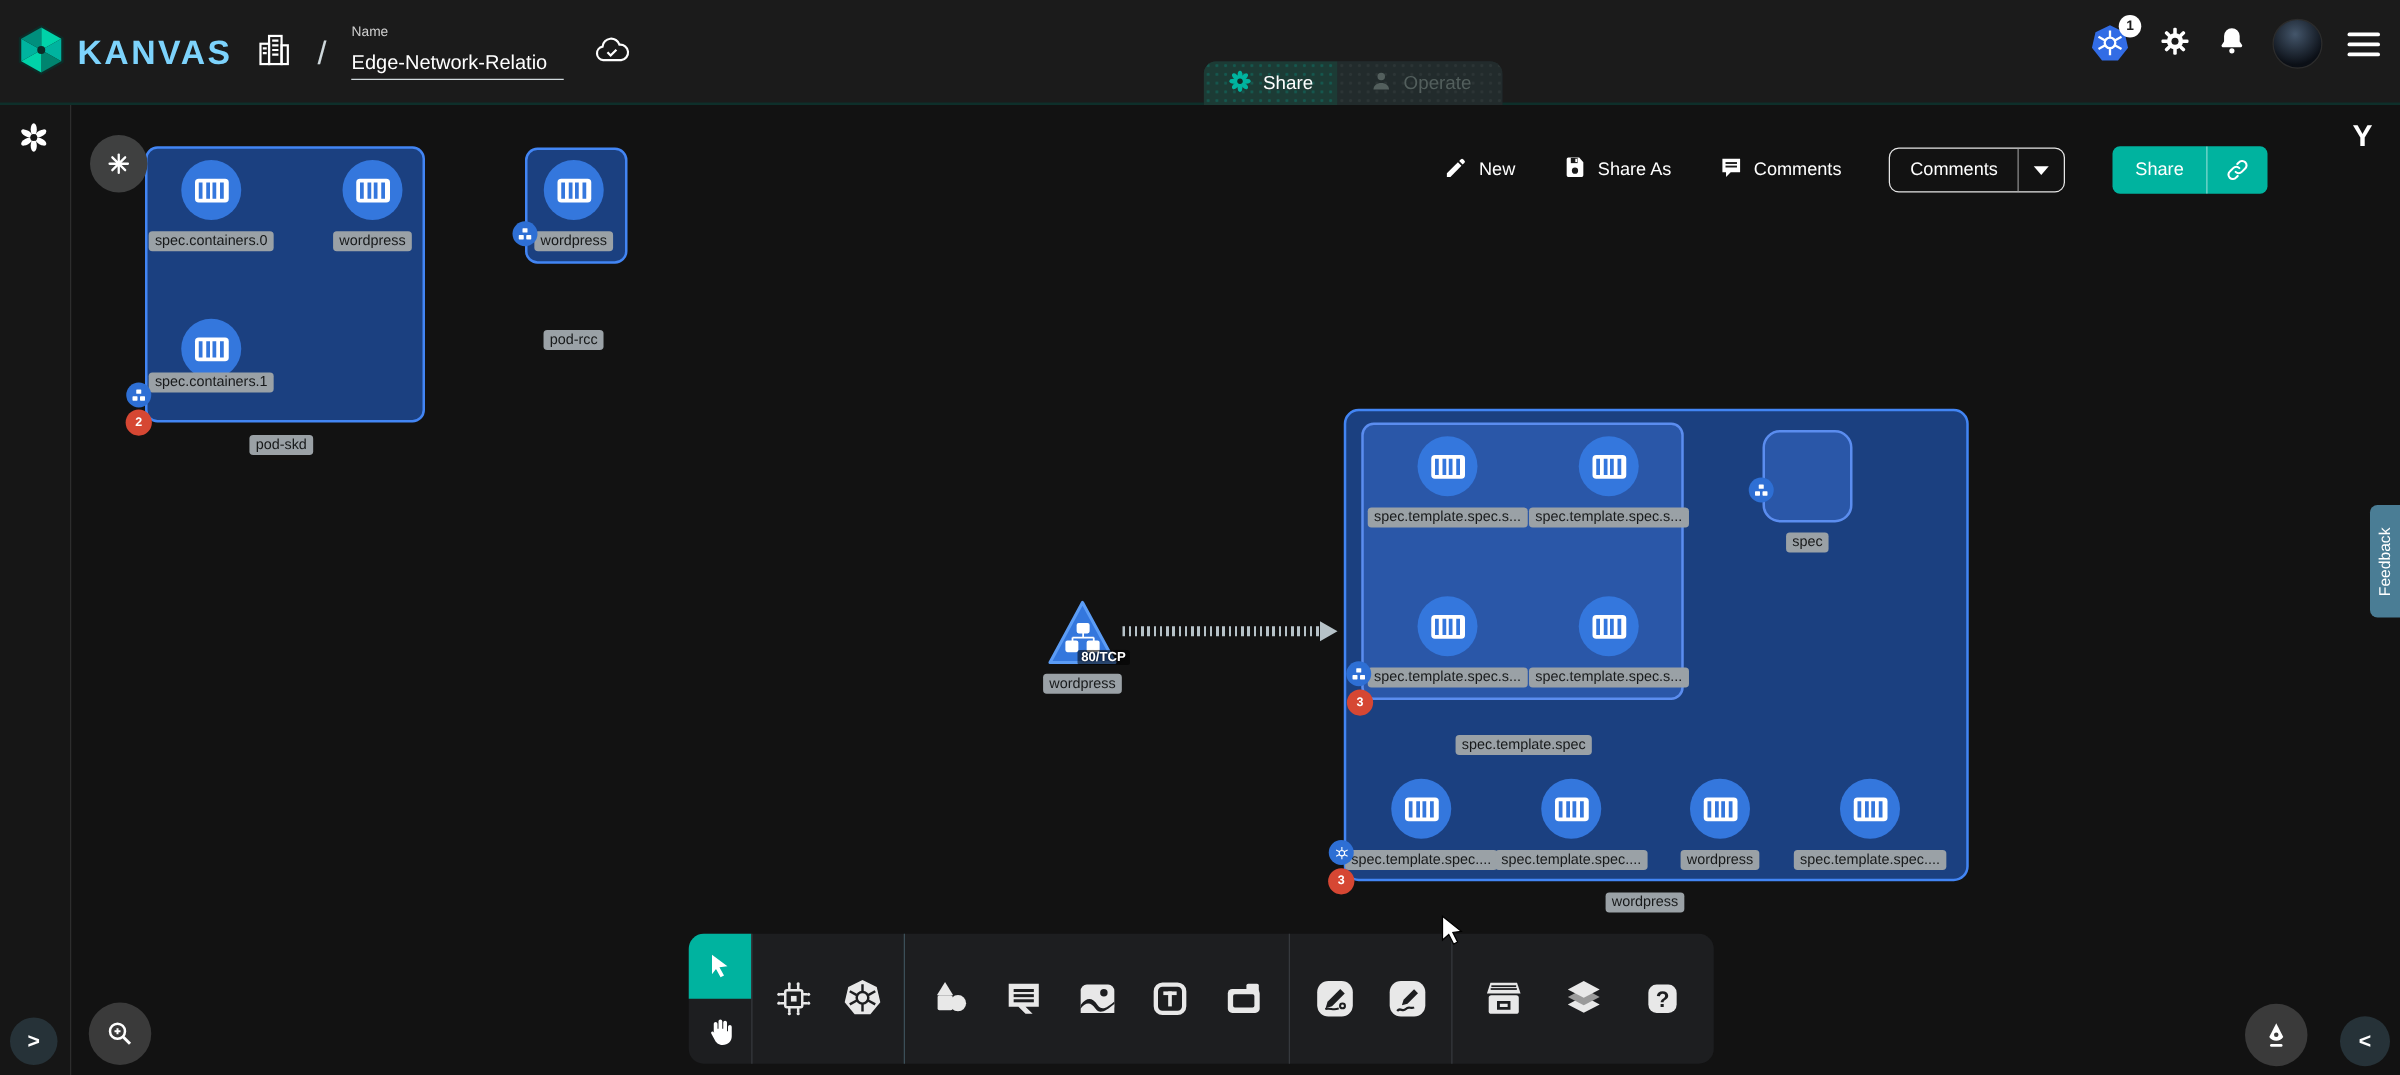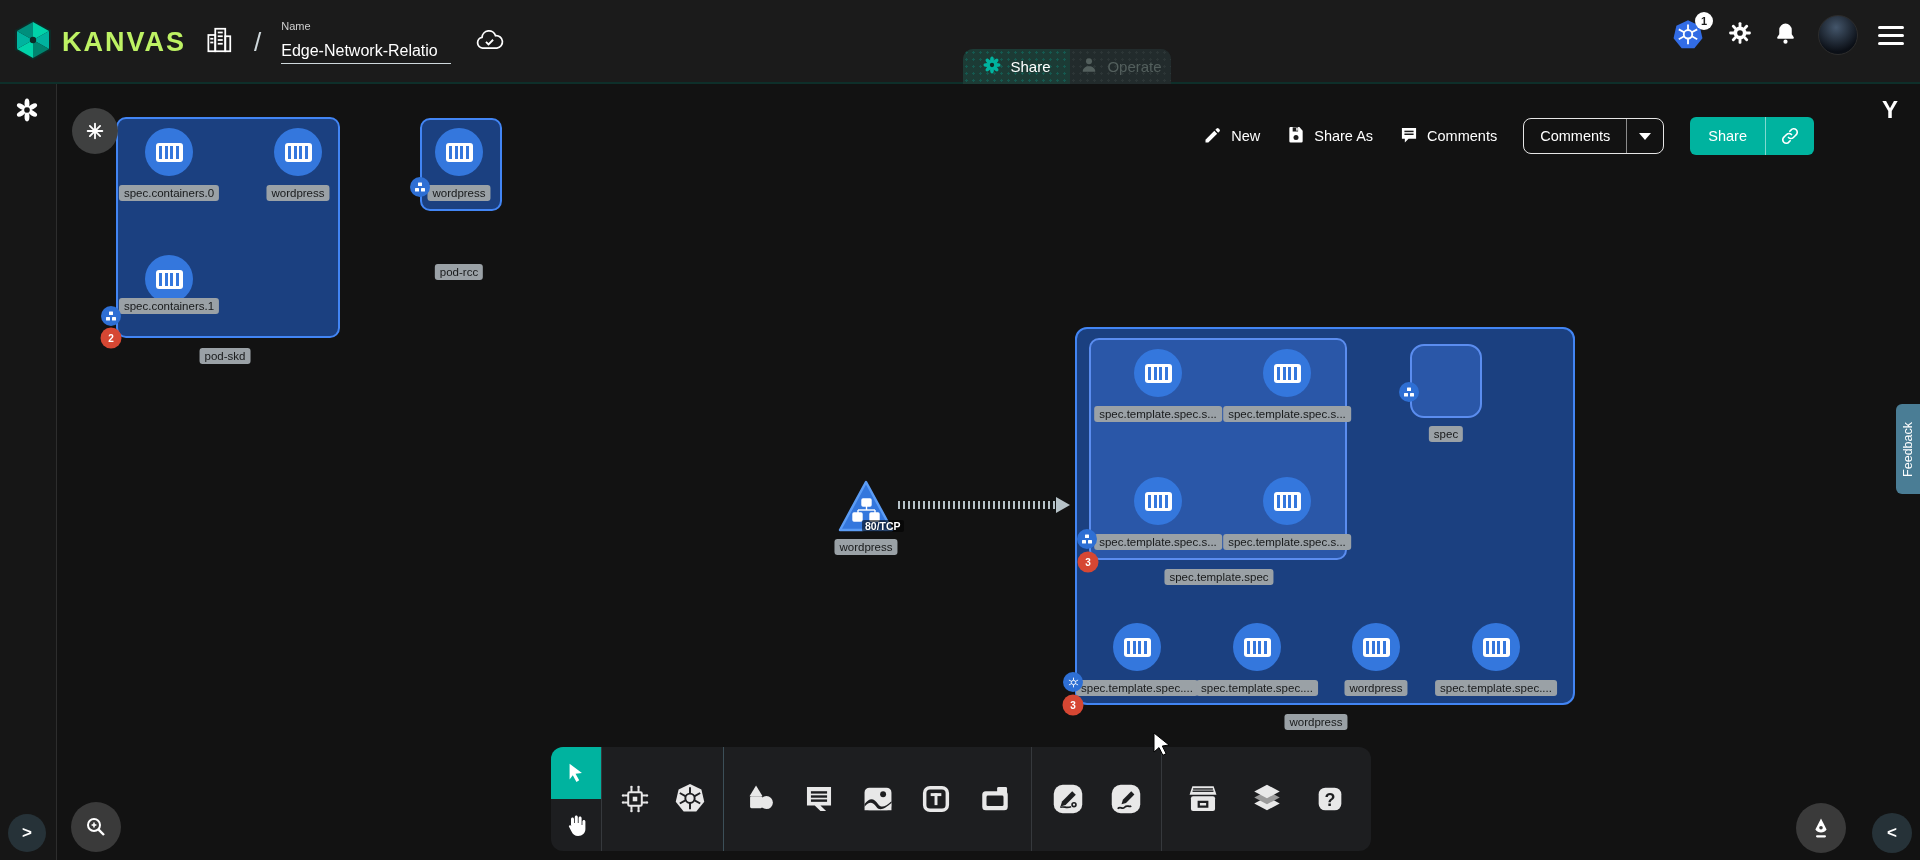--- a/index.html
+++ b/index.html
@@ -5,49 +5,49 @@
   * { margin:0; padding:0; box-sizing:border-box; }
   html,body { background:#000; }
   body { font-family:"Liberation Sans", sans-serif; }
   .app { position:relative; width:1920px; height:860px; background:#121212; overflow:hidden; }
 
   
   .topnav { position:absolute; left:0; top:0; width:1920px; height:84px; background:#1b1b1b;
             border-bottom:2px solid #0e2f2a; z-index:30; }
   .nav-left { position:absolute; left:14px; top:0; height:84px; display:flex; align-items:center; gap:18px; }
   .logo-wrap { display:flex; align-items:center; gap:10px; }
-  .logo-text { color:#bef264; font-size:27px; font-weight:800; letter-spacing:2px; font-style:normal; }
+  .logo-text { color:#7dd3fc; font-size:27px; font-weight:800; letter-spacing:2px; font-style:normal; }
   .slash { color:#cfd8dc; font-size:26px; font-weight:300; margin:0 2px; }
   .name-block { display:flex; flex-direction:column; }
   .name-label { color:#cfcfcf; font-size:11px; margin-bottom:10px; }
   .name-value { color:#fff; font-size:16px; border-bottom:1px solid #cfd8dc; padding-bottom:3px; min-width:170px; background:transparent; }
   .nav-right { position:absolute; right:16px; top:0; height:70px; display:flex; align-items:center; gap:20px; }
   .k8s-wrap { position:relative; width:36px; height:34px; }
   .k8s-count { position:absolute; right:-6px; top:-6px; width:18px; height:18px; background:#fff; color:#1b1b1b;
                font-size:11px; font-weight:700; border-radius:50%; display:flex; align-items:center; justify-content:center; }
   .avatar { width:40px; height:40px; border-radius:50%; background:radial-gradient(circle at 45% 30%, #44566b, #0b0f16 72%); border:1px solid #2c2c2c; }
   .hamburger { display:flex; flex-direction:column; gap:5px; cursor:pointer; }
   .hamburger span { display:block; width:26px; height:3px; background:#fff; border-radius:2px; }
 
   
   .tabs { position:absolute; left:963px; top:49px; height:35px; display:flex; border-radius:10px 10px 0 0; overflow:hidden; background:#20292a; }
   .tab { display:flex; align-items:center; justify-content:center; gap:8px; font-size:15px; cursor:pointer; }
   .tab-design { width:107px; color:#fff; background:#1c3b35;
      background-image:radial-gradient(rgba(0,179,159,.25) 1px, transparent 1.3px); background-size:7px 7px; }
-  .tab-operate { width:101px; color:#535f5d; background:#222b2c;
+  .tab-operate { width:132px; color:#535f5d; background:#222b2c;
      background-image:radial-gradient(rgba(120,130,128,.12) 1px, transparent 1.3px); background-size:7px 7px;text-align:center; }
 
   
   .canvas { position:absolute; left:0; top:84px; width:1920px; height:776px; background:#121212; }
   .left-strip { position:absolute; left:0; top:0; width:57px; height:776px; background:#161616; border-right:1px solid #2d2d2d; z-index:5; }
 
   .circle-btn { position:absolute; border-radius:50%; display:flex; align-items:center; justify-content:center; cursor:pointer; z-index:6; }
 
   
-  .action-bar { position:absolute; top:34px; right:106px; height:36px; display:flex; align-items:center; gap:26px; z-index:10; }
+  .action-bar { position:absolute; top:34px; right:106px; height:36px; display:flex; align-items:center; gap:38px; z-index:10; }
   .ab-item { display:flex; align-items:center; gap:8px; color:#fff; font-size:14.5px; cursor:pointer; }
   .actions-btn { display:flex; align-items:stretch; border:1px solid #e6e6e6; border-radius:8px; height:36px; color:#fff; cursor:pointer; }
   .actions-label { display:flex; align-items:center; padding:0 16px; font-size:14.5px; border-right:1px solid #8b8b8b; }
   .actions-caret { display:flex; align-items:center; padding:0 12px; }
   .caret-down { width:0; height:0; border-left:6px solid transparent; border-right:6px solid transparent; border-top:7px solid #fff; }
   .share-btn { display:flex; align-items:stretch; background:#00B39F; border-radius:6px; height:38px; color:#fff; cursor:pointer; overflow:hidden; }
   .share-label { display:flex; align-items:center; padding:0 18px; font-size:14.5px; border-right:1px solid rgba(255,255,255,.5); }
   .share-link { display:flex; align-items:center; padding:0 14px; }
 
   
@@ -430,21 +430,21 @@
           <i></i>
           <i></i>
           <i></i>
           <i></i>
         </span>
       </div>
     <span class="chip" style="left:1158px; top:330px;">spec.template.spec.s...</span>
     <span class="chip" style="left:1287px; top:330px;">spec.template.spec.s...</span>
     <span class="chip" style="left:1158px; top:458px;">spec.template.spec.s...</span>
     <span class="chip" style="left:1287px; top:458px;">spec.template.spec.s...</span>
-    <span class="chip" style="left:1219px; top:493px;text-align:center;">spec.template.spec</span>
+    <span class="chip" style="left:1219px; top:512px;text-align:center;">spec.template.spec</span>
     <span class="badge-blue" style="left:1087px; top:455px;">
       <svg width="12" height="12" viewBox="0 0 24 24" fill="#fff">
           <rect x="8" y="3" width="8" height="7" rx="1"></rect>
           <rect x="2" y="14" width="8" height="7" rx="1"></rect>
           <rect x="14" y="14" width="8" height="7" rx="1"></rect>
         </svg>
     </span>
     <span class="badge-red" style="left:1088px; top:478px;">3</span>
 
     <div class="spec-node" style="left:1410px; top:260px; width:72px; height:74px;"></div>

